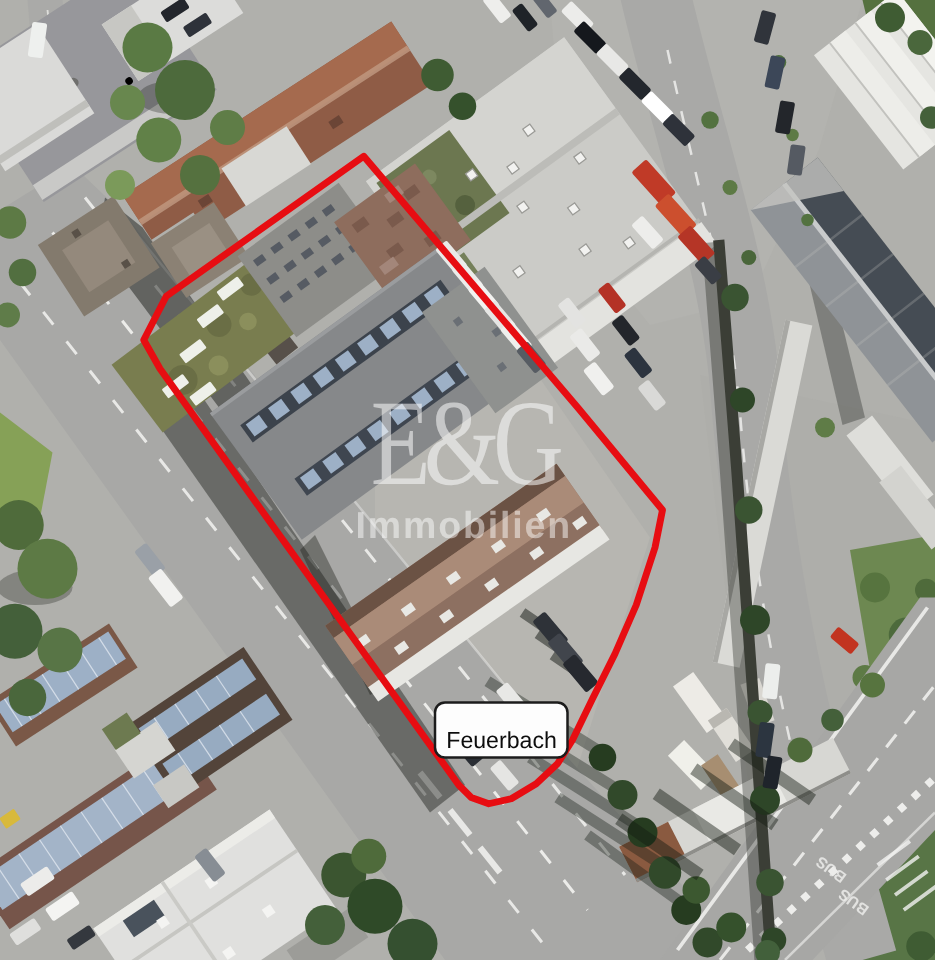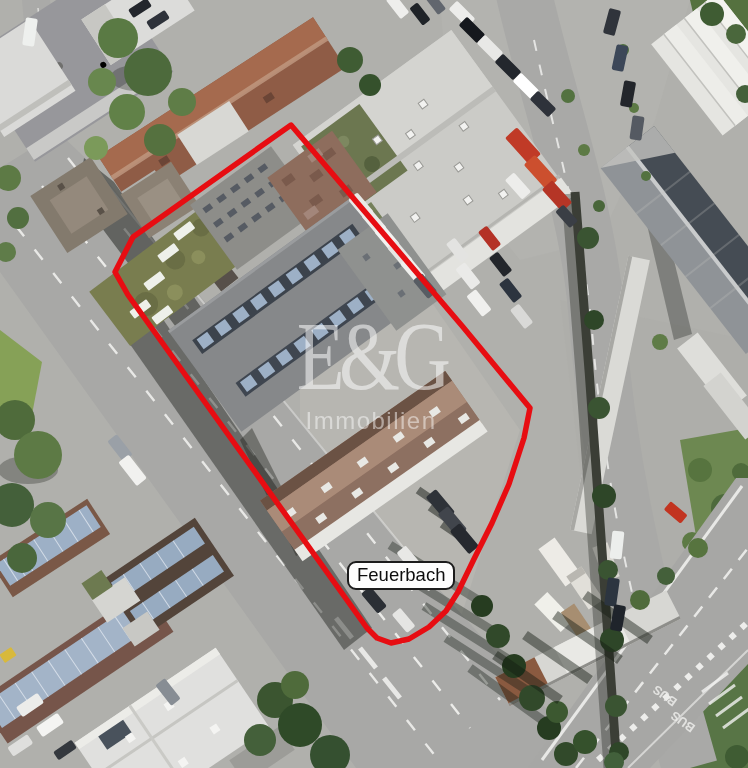--- a/index.html
+++ b/index.html
@@ -4,24 +4,24 @@
 <style>
   html,body{margin:0;padding:0;background:#222;}
   .stage{position:relative;width:748px;height:768px;overflow:hidden;background:#b0b0ac;
          font-family:"Liberation Sans",sans-serif;}
   .stage svg{position:absolute;left:0;top:0;}
   .overlay{position:absolute;pointer-events:none;}
   .wm1{left:371px;top:360px;transform:translate(-50%,-54%) scaleX(.80);
        font-family:"Liberation Serif",serif;font-size:98px;font-weight:400;
        letter-spacing:-7px;color:rgba(252,252,252,.55);white-space:nowrap;}
   .wm2{left:371px;top:421px;transform:translate(-50%,-50%);
-       font-family:"Liberation Sans",sans-serif;font-size:24px;font-weight:400;
+       font-family:"Liberation Sans",sans-serif;font-size:30px;font-weight:700;
        letter-spacing:1.5px;color:rgba(255,255,255,.48);white-space:nowrap;}
   .place-label{position:absolute;left:347px;top:561px;background:#fdfdfd;
-       border:2px solid #1c1c1c;border-radius:9px;padding:1px 8px 2px 8px;
+       border:2px solid #1c1c1c;border-radius:9px;padding:18px 8px 2px 8px;
        font-size:18.5px;color:#0d0d0d;line-height:22px;}
   .boundary{fill:none;stroke:#e70d12;stroke-width:5.5;stroke-linejoin:round;stroke-linecap:round;}
   text.busmark{font-family:"Liberation Sans",sans-serif;font-size:12.5px;font-weight:bold;
        fill:#ededeb;opacity:.85;}
 </style>
 </head>
 <body>
 
 <div class="stage">
 <svg width="748" height="768" viewBox="0 0 748 768">

